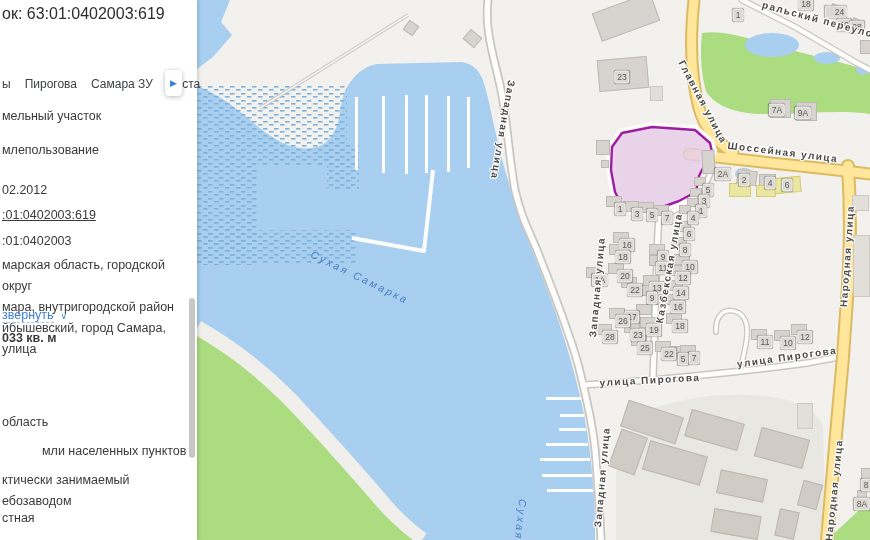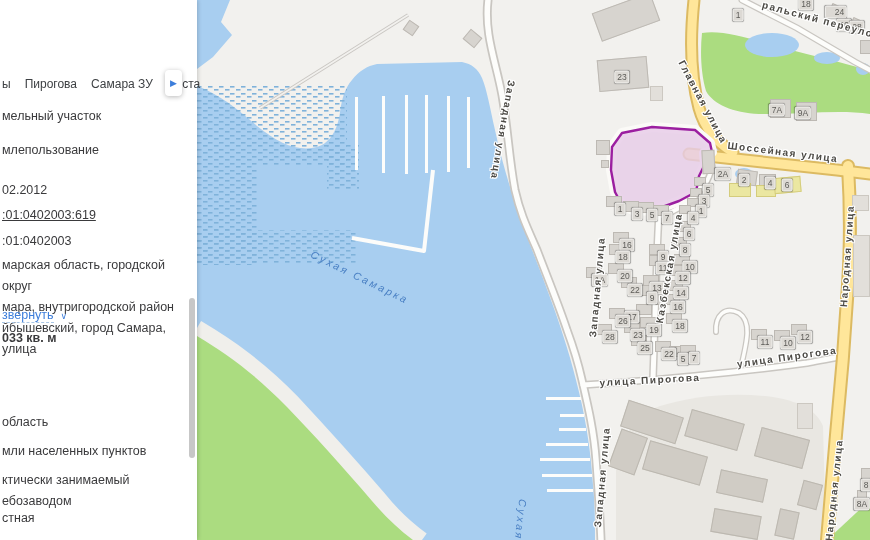--- a/index.html
+++ b/index.html
@@ -54,41 +54,42 @@
           letter-spacing:1.5px;color:#4c4a45;white-space:nowrap;z-index:3;
           text-shadow:-1px 0 #fff,1px 0 #fff,0 -1px #fff,0 1px #fff,-1px -1px #fff,1px 1px #fff,1px -1px #fff,-1px 1px #fff;}
   .slabel.water{color:#4a80c4;font-weight:400;font-style:italic;letter-spacing:2.5px;font-size:10.5px;text-shadow:none;}
 </style>
 </head>
 <body>
 
 <div class="app">
 
   <aside class="panel">
+    <h1 class="panel-title">ок: 63:01:0402003:619</h1>
 
     <nav class="tabs">
       <button class="tab"><span>ы</span></button>
         <button class="tab"><span>Пирогова</span></button>
         <button class="tab"><span>Самара ЗУ</span></button>
         <button class="tab"><span>Соста</span></button>
       <button class="tabs-more"><span>▶</span></button>
     </nav>
 
     <div>
       <p class="row" style="top: 106px;"><span>мельный участок</span></p>
         <p class="row" style="top: 140px;"><span>млепользование</span></p>
         <p class="row" style="top: 180px;"><span>02.2012</span></p>
         <p class="row" style="top: 205px; text-decoration: underline;"><span>:01:0402003:619</span></p>
         <p class="row" style="top: 231px;"><span>:01:0402003</span></p>
         <p class="row" style="top: 255px;"><span>марская область, городской округ
 мара, внутригородской район
 йбышевский, город Самара, улица</span></p>
         <p class="row" style="top: 328px; font-weight: bold;"><span>033 кв. м</span></p>
         <p class="row" style="top: 412px;"><span>область</span></p>
-        <p class="row" style="top: 441px;"><span>мли населенных пунктов</span></p>
+        <p class="row" style="top: 441px; margin-left: 40px;"><span>мли населенных пунктов</span></p>
         <p class="row" style="top: 470px;"><span>ктически занимаемый
 ебозаводом</span></p>
         <p class="row" style="top: 508px;"><span>стная</span></p>
     </div>
 
     <a class="expand" id="expand-link" style="top: 305px;">
       <span class="lbl">звернуть</span><span class="chev">∨</span>
     </a>
 
     <div class="scrollbar"></div>

